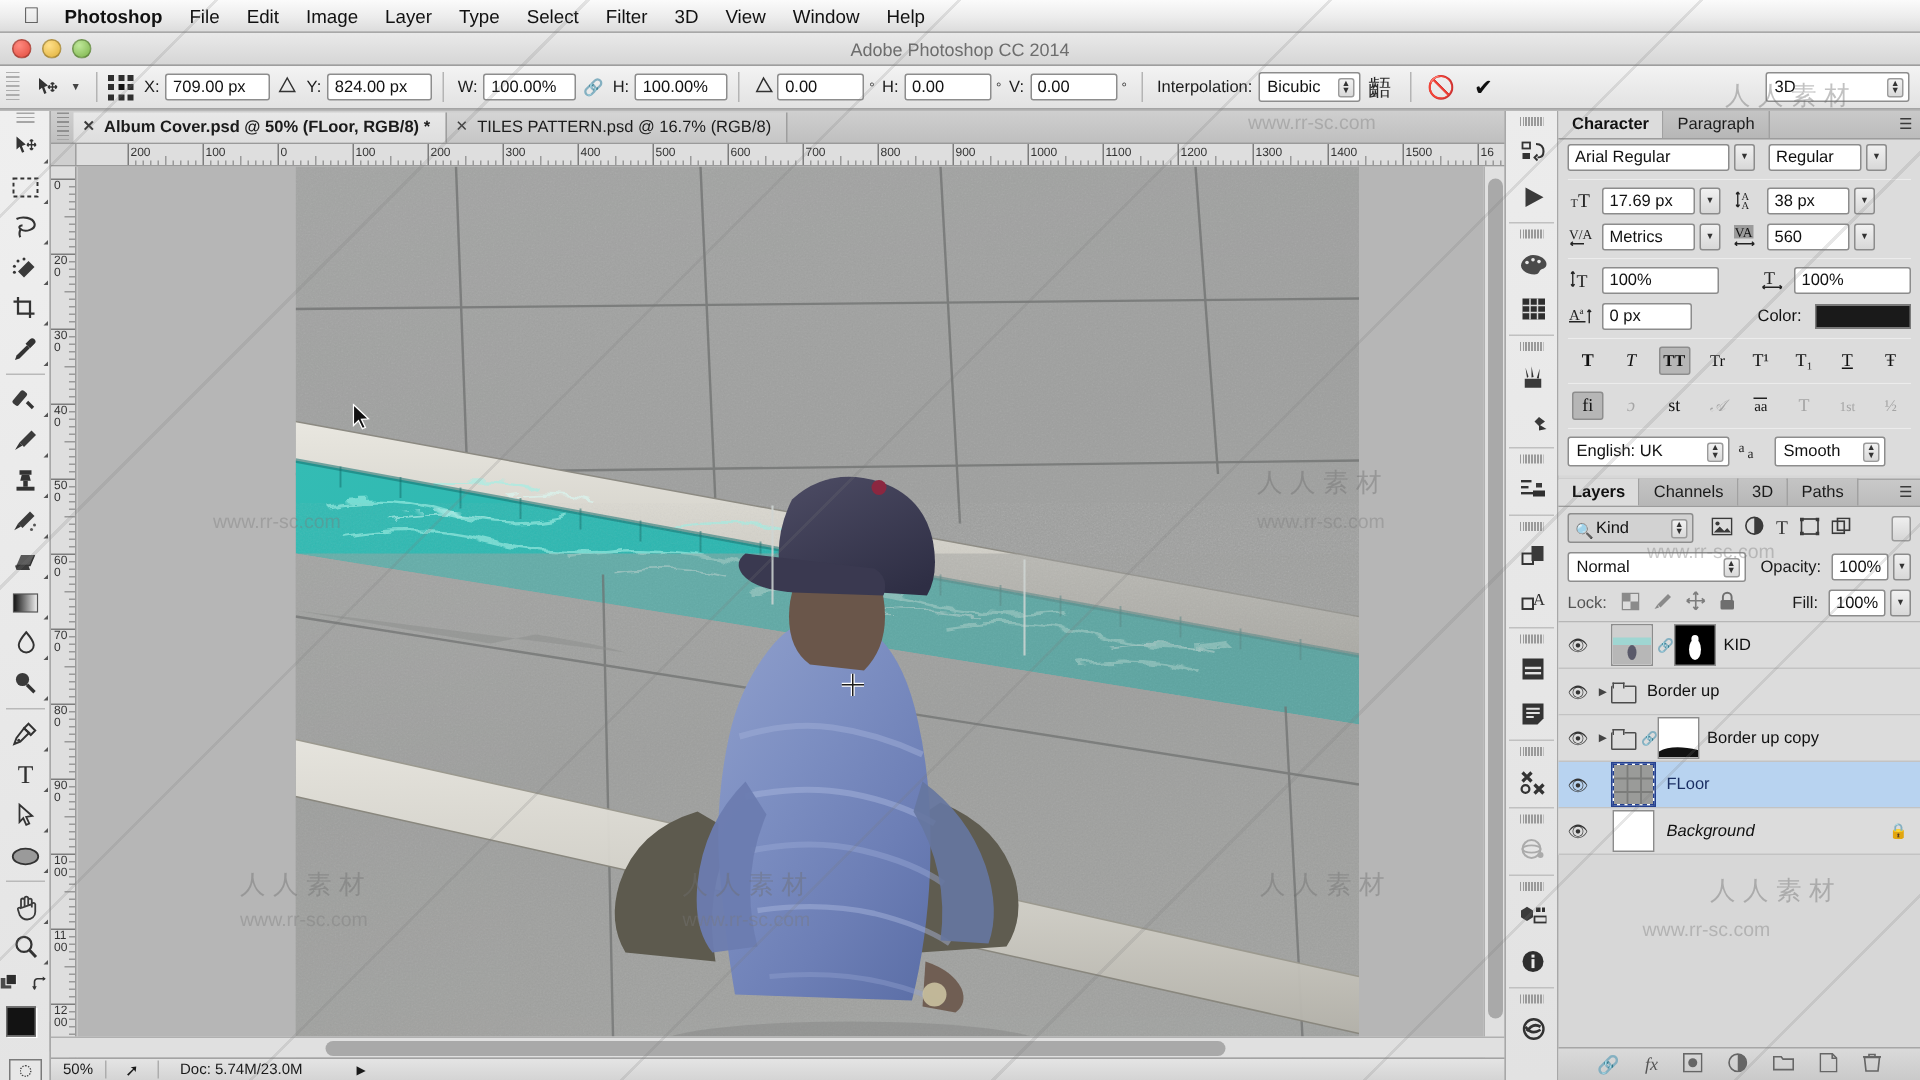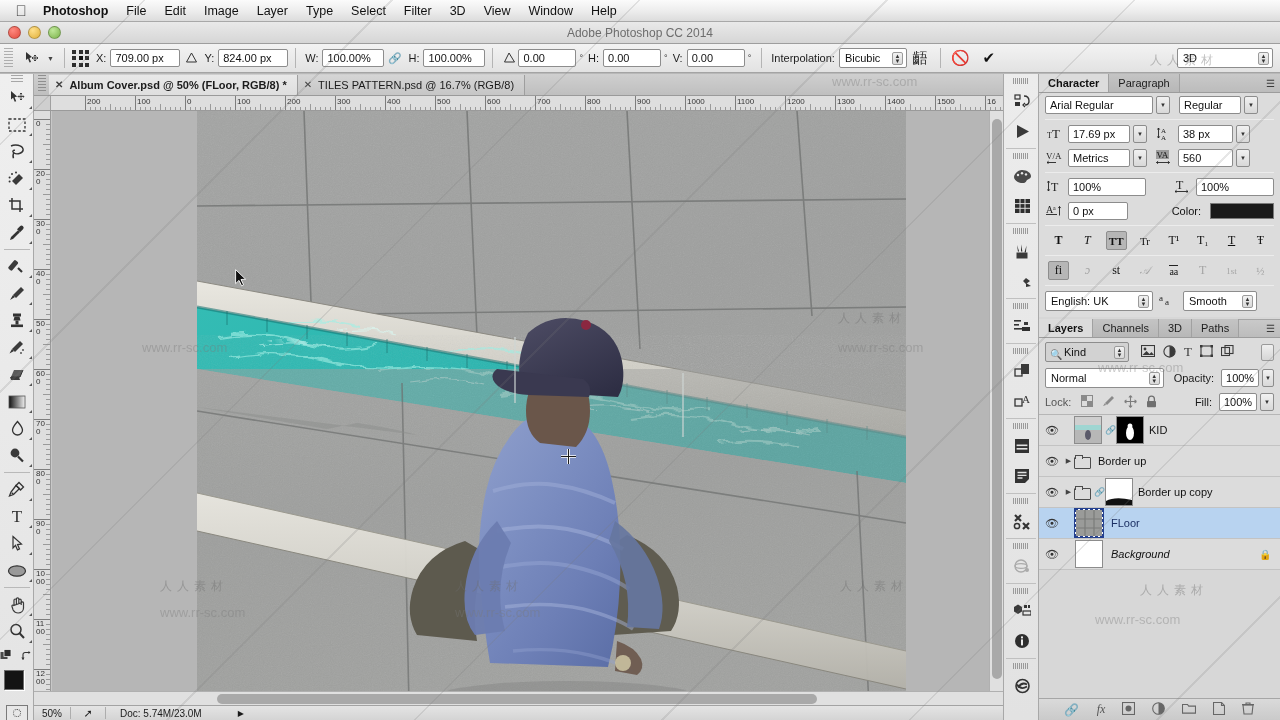--- a/index.html
+++ b/index.html
@@ -172,21 +172,21 @@
   .lname{ font-size:11px; color:#111; }
   .folder{ width:16px;height:13px;margin-right:4px;position:relative;}
   .folder:before{ content:''; position:absolute;left:0;top:2px;width:15px;height:10px;border:1px solid #4c4c4c;border-radius:1px;background:#dcdcdc;}
   .folder:after{ content:''; position:absolute;left:1px;top:0px;width:6px;height:3px;border:1px solid #4c4c4c;border-bottom:0;background:#dcdcdc;}
   #layerfoot{ position:absolute; left:0; bottom:0; width:241px; height:22px;
     background:linear-gradient(to bottom,#dadada,#cacaca); border-top:1px solid #a6a6a6;
     display:flex; align-items:center; justify-content:center; gap:17px; color:#555; font-size:12px;}
 
   
   .wm{ position:absolute; pointer-events:none; color:rgba(120,120,120,.38); font-size:13px; white-space:nowrap;}
-  .wmcn{ position:absolute; pointer-events:none; color:rgba(110,110,110,.42); font-size:12px; letter-spacing:5px; white-space:nowrap;}
+  .wmcn{ position:absolute; pointer-events:none; color:rgba(110,110,110,.42); font-size:17px; letter-spacing:5px; white-space:nowrap;}
   #wmlayer{ position:absolute; left:0; top:0; width:1280px; height:720px; pointer-events:none; overflow:hidden; z-index:90;}
   #wmlines{ position:absolute; left:0; top:0; width:1280px; height:720px;
     background:repeating-linear-gradient(-45deg, rgba(255,255,255,0) 0 86px, rgba(120,120,120,.18) 86px 88px, rgba(255,255,255,0) 88px 175px);}
 </style>
 </head>
 <body>
 
 <div id="menubar">
   <div class="apple"></div>
   <div class="mi bold">Photoshop</div>

